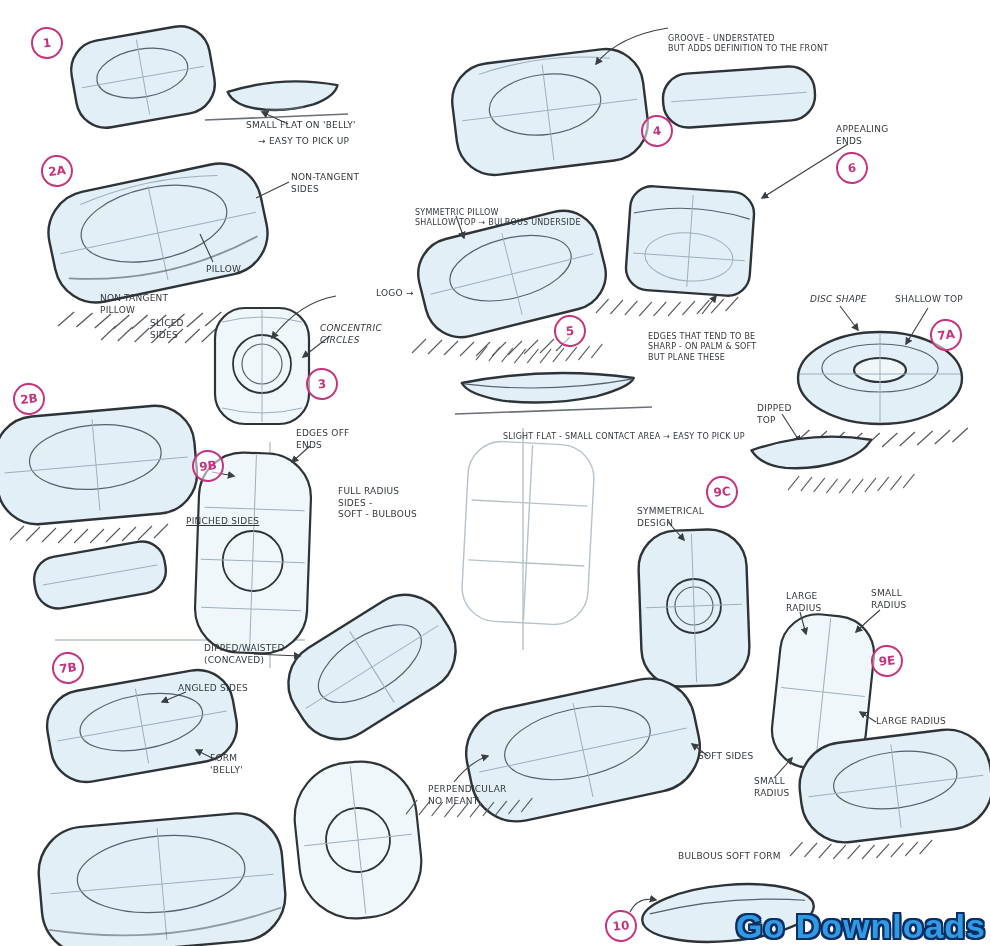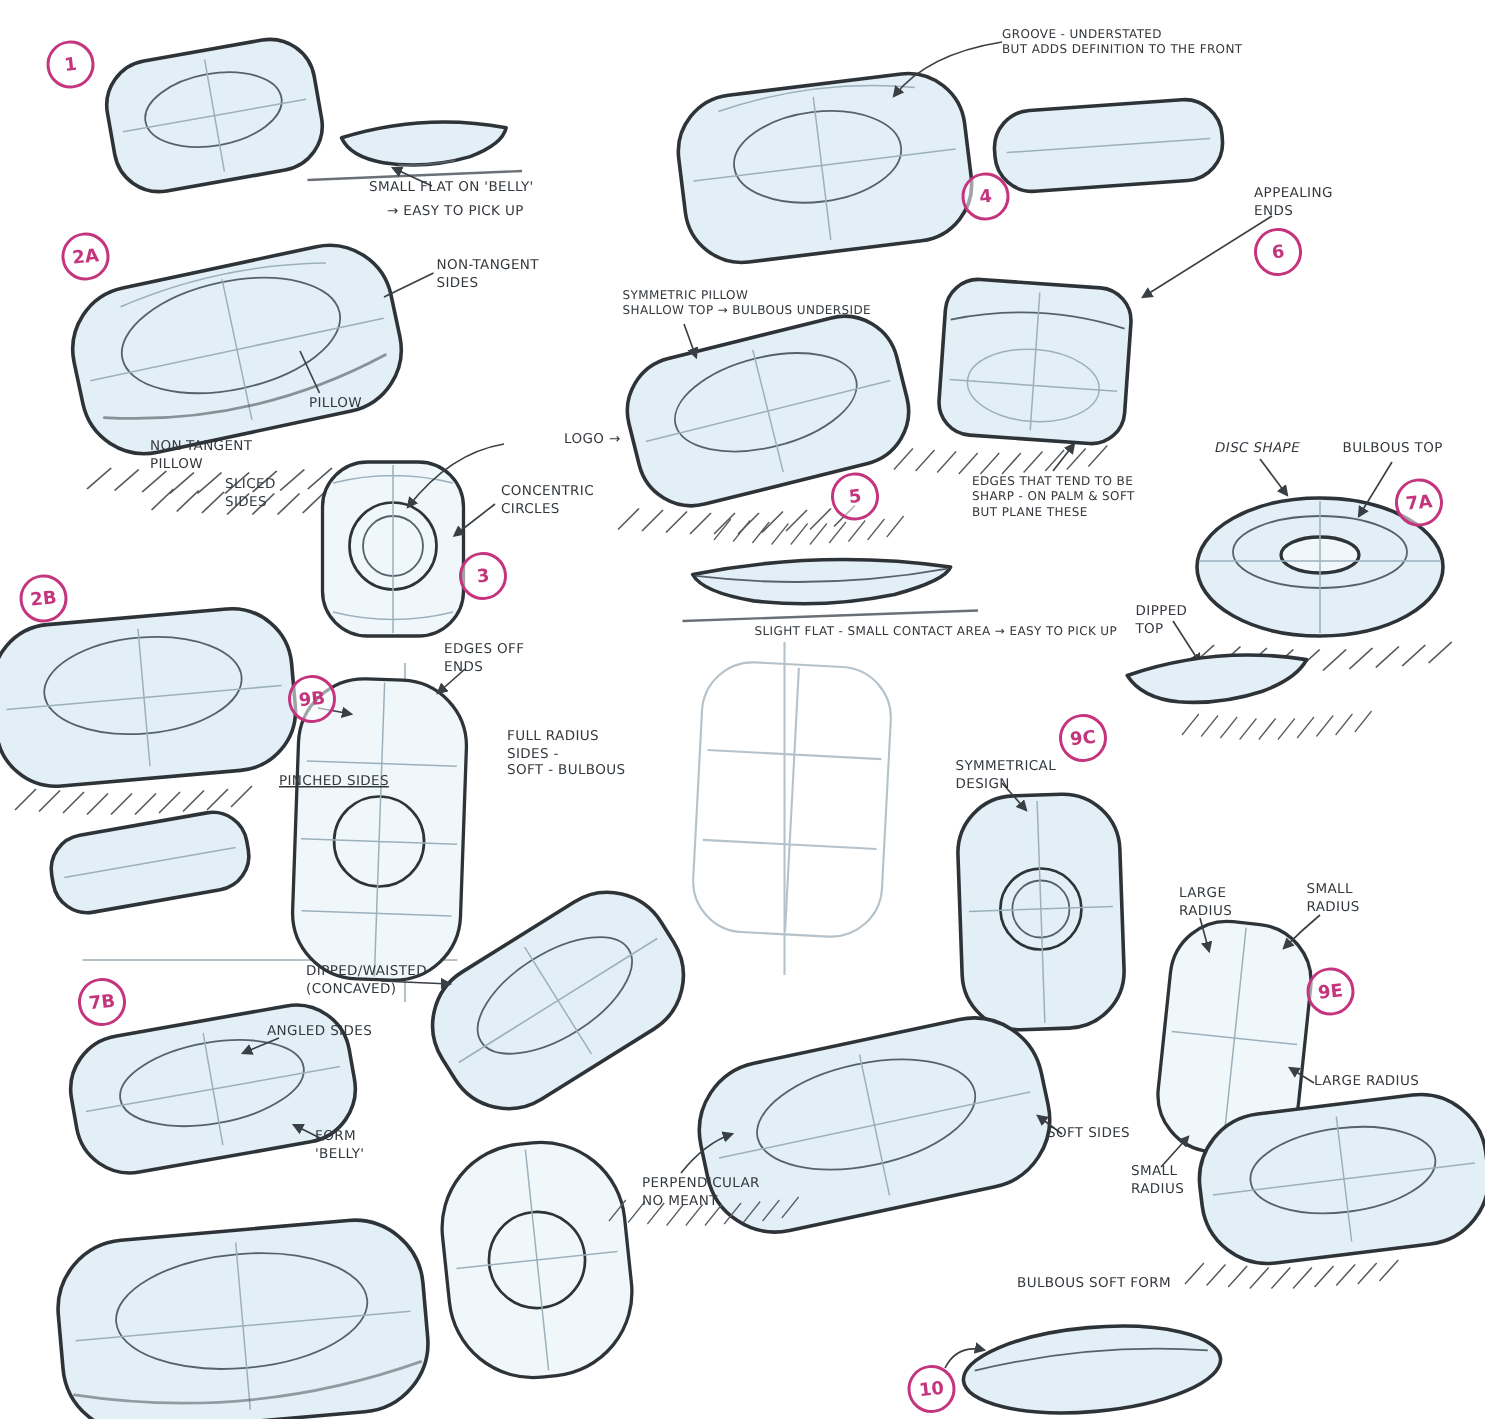--- a/index.html
+++ b/index.html
@@ -18,21 +18,21 @@
   .faint { fill:none; stroke:#b6c2ca; stroke-width:1.4; }
   .hatch { fill:none; stroke:#565b60; stroke-width:1.1; }
   .leader { fill:none; stroke:#3a3f44; stroke-width:1.1; }
   .ground { fill:none; stroke:#6a7076; stroke-width:1.6; }
 
   
   .ann {
     position:absolute; font-size:9px; line-height:1.3; letter-spacing:.25px;
     color:#33383d; white-space:pre-line; font-weight:500;
   }
-  .ann.sm { font-size:8px; }
+  .ann.sm { font-size:8px;margin-top:16px; }
 
   
   .badge {
     position:absolute; width:32px; height:32px; border:2.2px solid #c4357e;
     border-radius:50%; color:#c4357e; display:flex; align-items:center;
     justify-content:center; font-size:12px; font-weight:bold;
     background:rgba(255,255,255,.55); transform:rotate(-6deg); box-sizing:border-box;
   }
 
   
@@ -245,33 +245,33 @@
   <div class="ann" style="left:246px; top:120px;">SMALL FLAT ON 'BELLY'</div>
   <div class="ann" style="left:258px; top:136px;">→ EASY TO PICK UP</div>
   <div class="ann" style="left:291px; top:172px;">NON-TANGENT
 SIDES</div>
   <div class="ann" style="left:206px; top:264px;">PILLOW</div>
   <div class="ann" style="left:100px; top:293px;">NON-TANGENT
 PILLOW</div>
   <div class="ann" style="left:150px; top:318px;">SLICED
 SIDES</div>
   <div class="ann" style="left:333px; top:288px;padding-left:43px;">LOGO →</div>
-  <div class="ann" style="left:334px; top:323px;">CONCENTRIC
+  <div class="ann" style="left:320px; top:323px;font-style:italic;">CONCENTRIC
 CIRCLES</div>
   <div class="ann sm" style="left:668px; top:18px;">GROOVE - UNDERSTATED
 BUT ADDS DEFINITION TO THE FRONT</div>
   <div class="ann sm" style="left:415px; top:192px;">SYMMETRIC PILLOW
 SHALLOW TOP → BULBOUS UNDERSIDE</div>
   <div class="ann" style="left:836px; top:124px;">APPEALING
 ENDS</div>
   <div class="ann sm" style="left:648px; top:316px;">EDGES THAT TEND TO BE
 SHARP - ON PALM &amp; SOFT
 BUT PLANE THESE</div>
   <div class="ann" style="left:810px; top:294px;font-style:italic;">DISC SHAPE</div>
-  <div class="ann" style="left:895px; top:294px;">BULBOUS TOP</div>
+  <div class="ann" style="left:895px; top:294px;">SHALLOW TOP</div>
   <div class="ann" style="left:757px; top:403px;">DIPPED
 TOP</div>
   <div class="ann sm" style="left:503px; top:416px;">SLIGHT FLAT - SMALL CONTACT AREA  → EASY TO PICK UP</div>
   <div class="ann" style="left:296px; top:428px;">EDGES OFF
 ENDS</div>
   <div class="ann" style="left:186px; top:516px;text-decoration:underline;">PINCHED SIDES</div>
   <div class="ann" style="left:338px; top:486px;">FULL RADIUS
 SIDES -
 SOFT - BULBOUS</div>
   <div class="ann" style="left:637px; top:506px;">SYMMETRICAL
@@ -300,14 +300,15 @@
   <div class="badge" style="left:641px; top:115px;">4</div>
   <div class="badge" style="left:554px; top:315px;">5</div>
   <div class="badge" style="left:836px; top:152px;">6</div>
   <div class="badge" style="left:930px; top:319px;">7A</div>
   <div class="badge" style="left:52px;  top:652px;">7B</div>
   <div class="badge" style="left:192px; top:450px;">9B</div>
   <div class="badge" style="left:706px; top:476px;">9C</div>
   <div class="badge" style="left:871px; top:645px;">9E</div>
   <div class="badge" style="left:605px; top:910px;">10</div>
 
+  <div class="watermark">Go Downloads</div>
 
 </div>
 
 </body></html>

